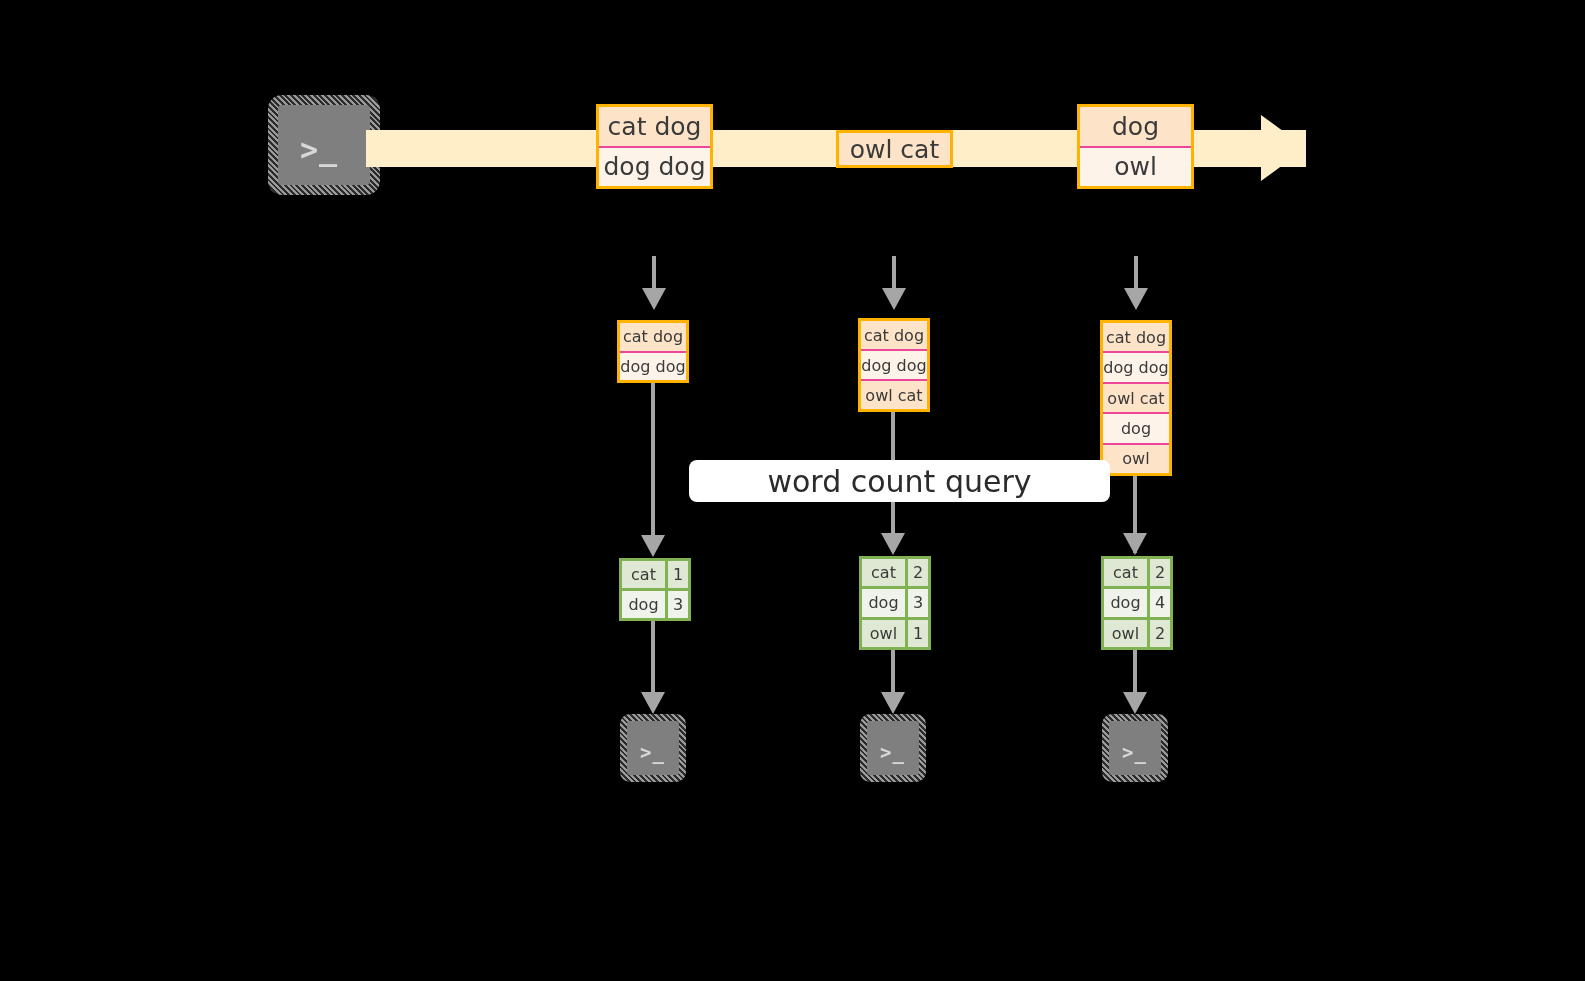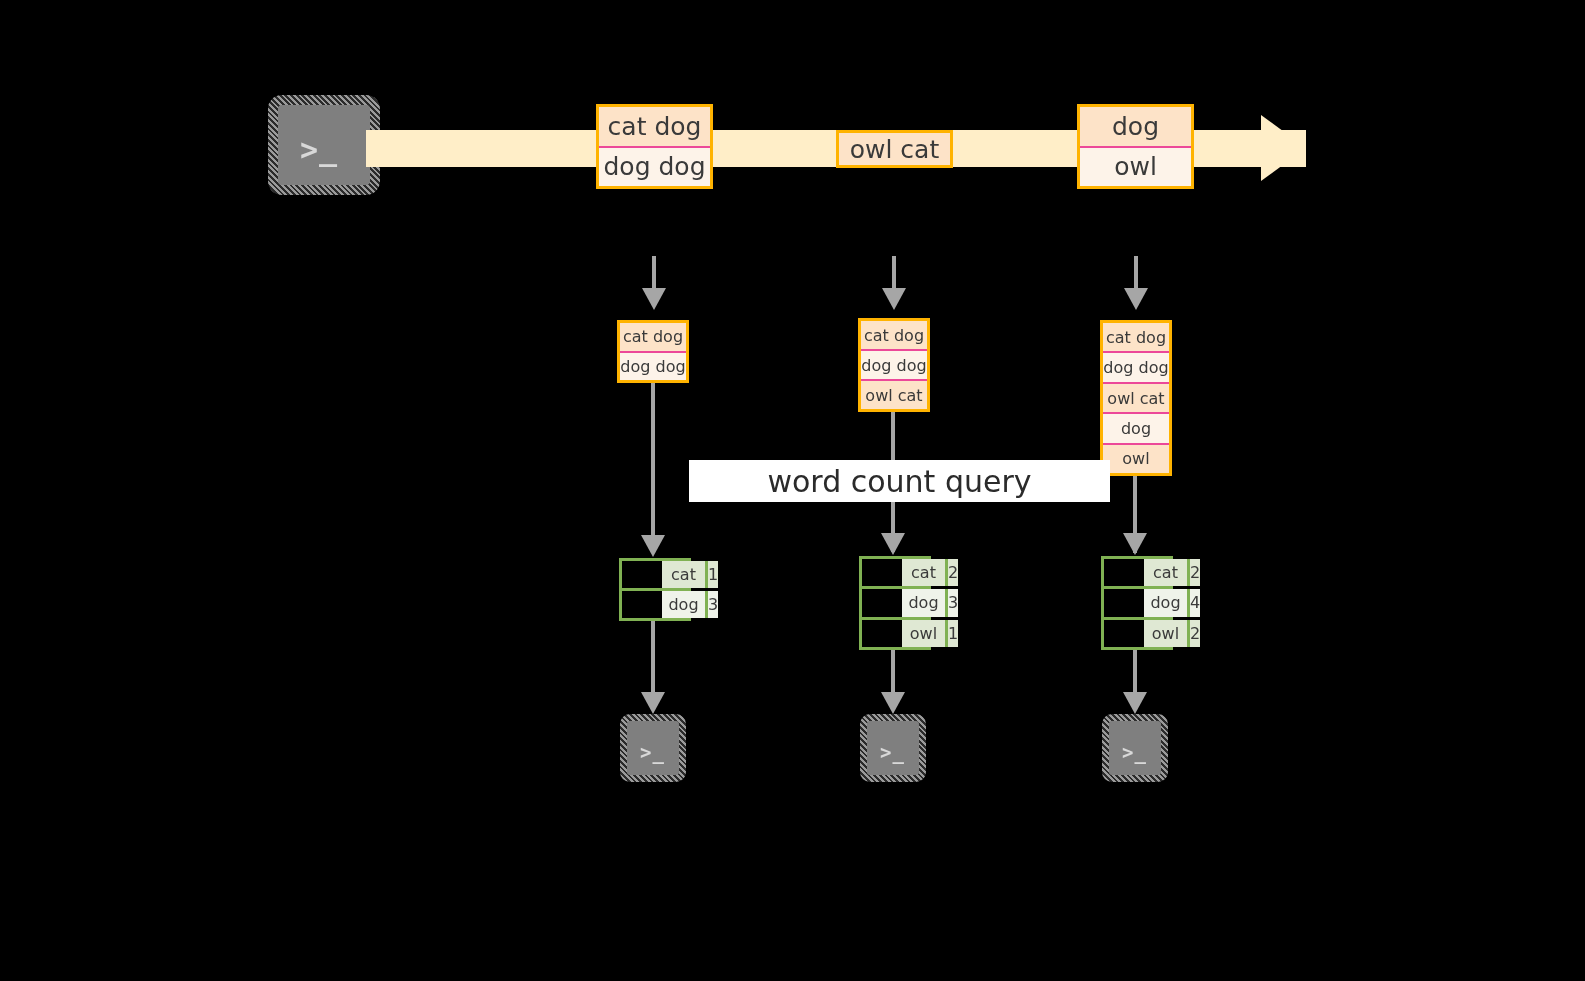--- a/index.html
+++ b/index.html
@@ -102,21 +102,21 @@
   .tbl-row + .tbl-row { border-top: 3px solid #80b153; }
   .tbl-cell {
     box-sizing: border-box;
     display: flex;
     align-items: center;
     justify-content: center;
     font-size: 16px;
     color: #3a3a3a;
     white-space: nowrap;
   }
-  .tbl-cell.word { flex: 0 0 43px; margin-left: 40px; }
+  .tbl-cell.word { flex: 0 0 43px; }
   .tbl-cell.cnt  { flex: 1 1 auto; border-left: 3px solid #80b153; }
   .tbl-row.dark  .tbl-cell { background: #dfe8d3; }
   .tbl-row.light .tbl-cell { background: #eff3ea; }
 
   
   .vline {
     position: absolute;
     width: 4px;
     background: #a6a6a6;
   }
@@ -148,20 +148,21 @@
   
   .caption {
     position: absolute;
     background: #ffffff;
     display: flex;
     align-items: center;
     justify-content: center;
     color: #2b2b2b;
     font-size: 30px;
     white-space: nowrap;
+    border-radius: 8px;
   }
 </style>
 </head>
 <body>
 
 <div id="stage">
 
   <div class="term" style="left:268px; top:95px; width:112px; height:100px;">
     <div class="term-inner">
       <span class="term-glyph" style="left:22px; top:30px; font-size:30px;">&gt;_</span>

